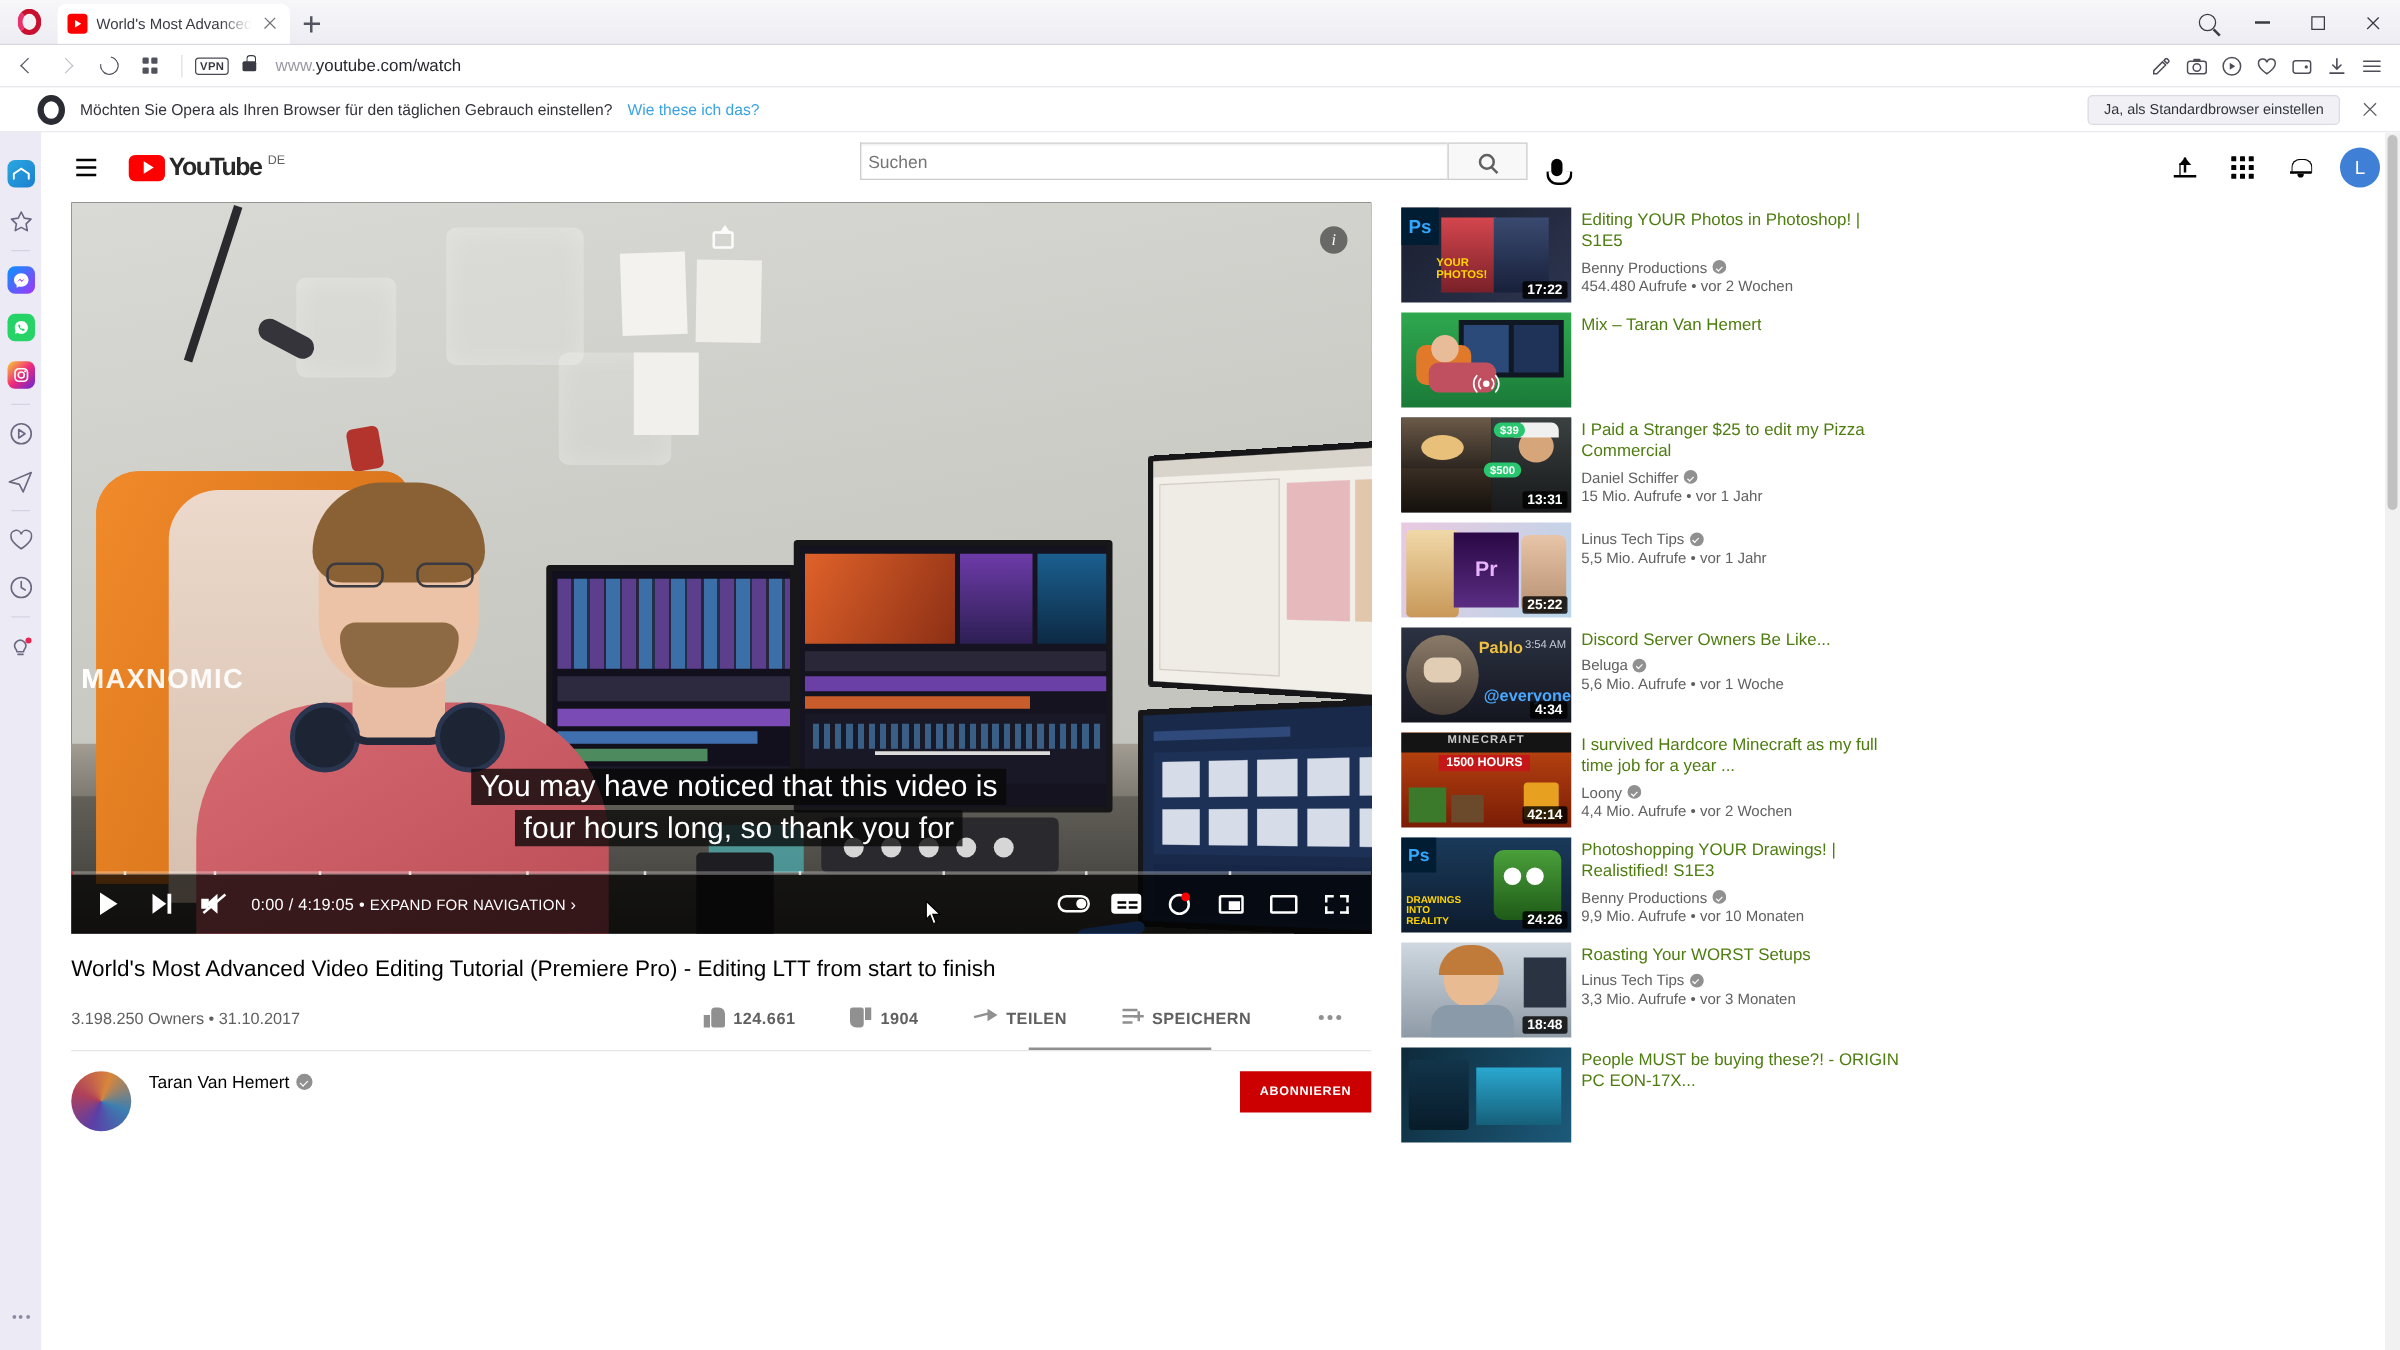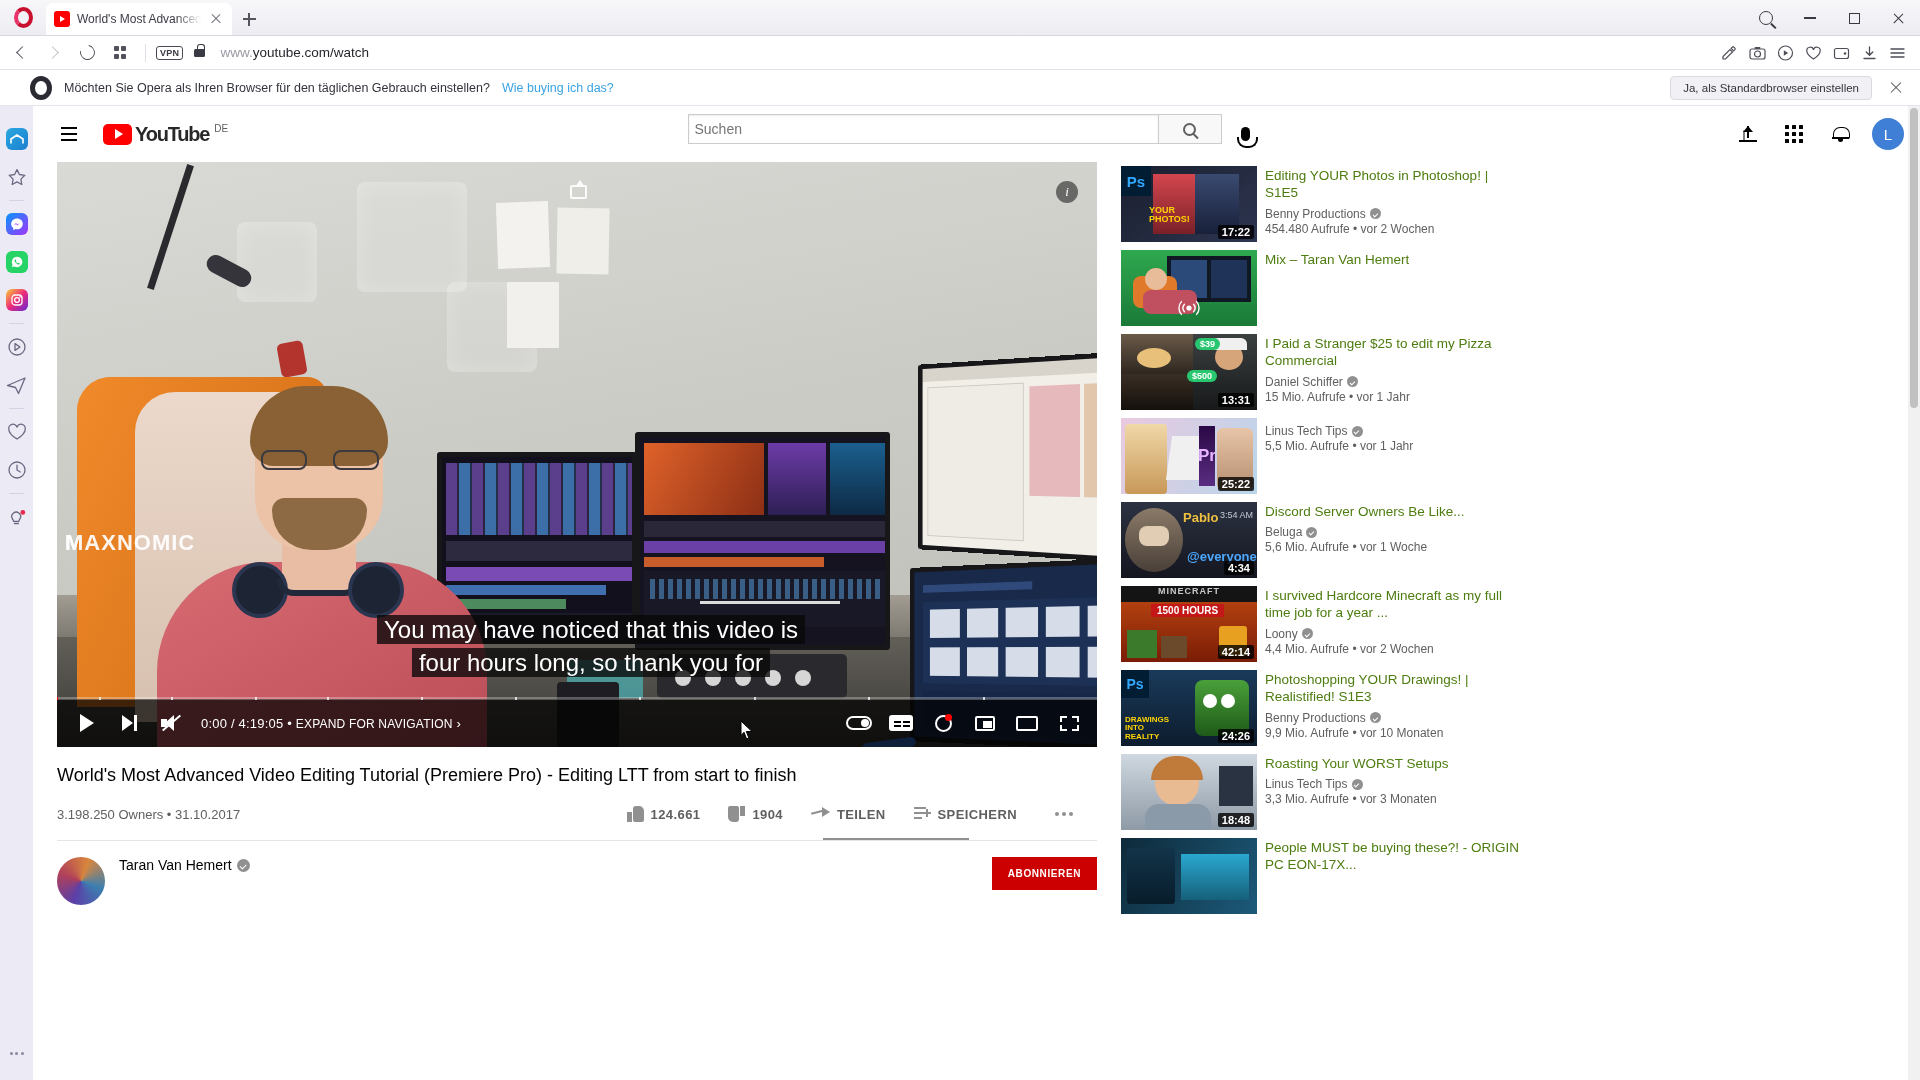--- a/index.html
+++ b/index.html
@@ -238,21 +238,21 @@
   .ic-full i { position:absolute;width:7px;height:6px;border:2px solid #fff; }
   .ic-full i:nth-child(1){left:0;top:0;border-right:none;border-bottom:none;}
   .ic-full i:nth-child(2){right:0;top:0;border-left:none;border-bottom:none;}
   .ic-full i:nth-child(3){left:0;bottom:0;border-right:none;border-top:none;}
   .ic-full i:nth-child(4){right:0;bottom:0;border-left:none;border-top:none;}
 
   
   .vid-title { font-size: 18px; color: #030303; margin: 18px 0 0 0; font-weight: normal; }
   .meta-row { display: flex; align-items: center; margin-top: 12px; position: relative; padding-bottom: 10px; }
   .views { font-size: 13px; color: #606060; }
-  .actions { margin-left: auto; display: flex; align-items: center; gap: 0; }
+  .actions { margin-left: auto; display: flex; align-items: center; gap: 16px; }
   .act { display: flex; align-items: center; gap: 7px; padding: 8px 14px; color: #606060; font-size: 13px; font-weight: bold; letter-spacing: .4px; }
   .th-up { width:17px;height:16px; position:relative; }
   .th-up .pad { position:absolute;left:0;bottom:0;width:5px;height:10px;background:#909090; }
   .th-up .hand { position:absolute;left:6px;bottom:0;width:11px;height:16px;background:#909090;border-radius:3px 5px 2px 2px; }
   .th-dn { width:17px;height:16px; position:relative; transform: scaleY(-1); }
   .th-dn .pad { position:absolute;left:12px;bottom:0;width:5px;height:10px;background:#909090; }
   .th-dn .hand { position:absolute;left:0;bottom:0;width:11px;height:16px;background:#909090;border-radius:5px 3px 2px 2px; }
   .share-ar { width:19px;height:15px; position:relative; }
   .share-ar::before { content:""; position:absolute; left:0; top:4px; width:14px; height:2px; background:#909090; transform: rotate(-14deg); }
   .share-ar::after { content:""; position:absolute; right:0; top:0; width:0;height:0;border-left:8px solid #909090;border-top:5px solid transparent;border-bottom:5px solid transparent; }
@@ -392,21 +392,21 @@
         <svg width="17" height="16" viewBox="0 0 17 16">
             <path d="M2 4h13M2 8h13M2 12h13" stroke="#4e4e58" stroke-width="1.3" stroke-linecap="round"></path>
           </svg>
       </div>
     </div>
   </div>
 
   <div class="notif-bar">
     <div class="notif-o"></div>
     <div class="notif-text">Möchten Sie Opera als Ihren Browser für den täglichen Gebrauch einstellen?</div>
-    <div class="notif-link">Wie buying ich das?</div>
+    <div class="notif-link">Wie these ich das?</div>
     <button class="notif-btn">Ja, als Standardbrowser einstellen</button>
     <div class="notif-x"></div>
   </div>
 
   <div class="body-area">
 
     <div class="op-sidebar">
       <div class="sb-item">
         <div class="sb-sq" style="background:linear-gradient(135deg,#2aa8e0,#1b7fd0);">
           <svg width="14" height="12" viewBox="0 0 14 12">
@@ -839,21 +839,21 @@
                 <span class="verif"></span>
               </div>
               <div class="rec-stats">15 Mio. Aufrufe • vor 1 Jahr</div>
             </div>
           </div>
 
           <div class="rec">
             <div class="rec-thumb" style="background:linear-gradient(120deg,#e9c9e0,#b9d6ea);">
               <div style="position:absolute;left:4px;top:6px;width:42px;height:70px;background:linear-gradient(#f0d8a8,#c89858);border-radius:4px;"></div>
               <div style="position:absolute;left:48px;top:18px;width:34px;height:44px;background:#f0f0f0;transform:skewX(-8deg);"></div>
-              <div style="position:absolute;right:42px;top:8px;width:16px;height:60px;background:linear-gradient(#2a0845,#5a2d82);color:#e8b3ff;font-size:17px;font-weight:bold;display:flex;align-items:center;justify-content:center;">Pr</div>
+              <div style="position:absolute;right:42px;top:8px;width:52px;height:60px;background:linear-gradient(#2a0845,#5a2d82);color:#e8b3ff;font-size:17px;font-weight:bold;display:flex;align-items:center;justify-content:center;">Pr</div>
               <div style="position:absolute;right:4px;top:10px;width:36px;height:62px;background:linear-gradient(#e8c4a8,#b58f70);border-radius:6px;"></div>
               <span class="rec-dur">25:22</span>
             </div>
             <div class="rec-meta">
               <div class="rec-ch">
                 <span>Linus Tech Tips</span>
                 <span class="verif"></span>
               </div>
               <div class="rec-stats">5,5 Mio. Aufrufe • vor 1 Jahr</div>
             </div>

